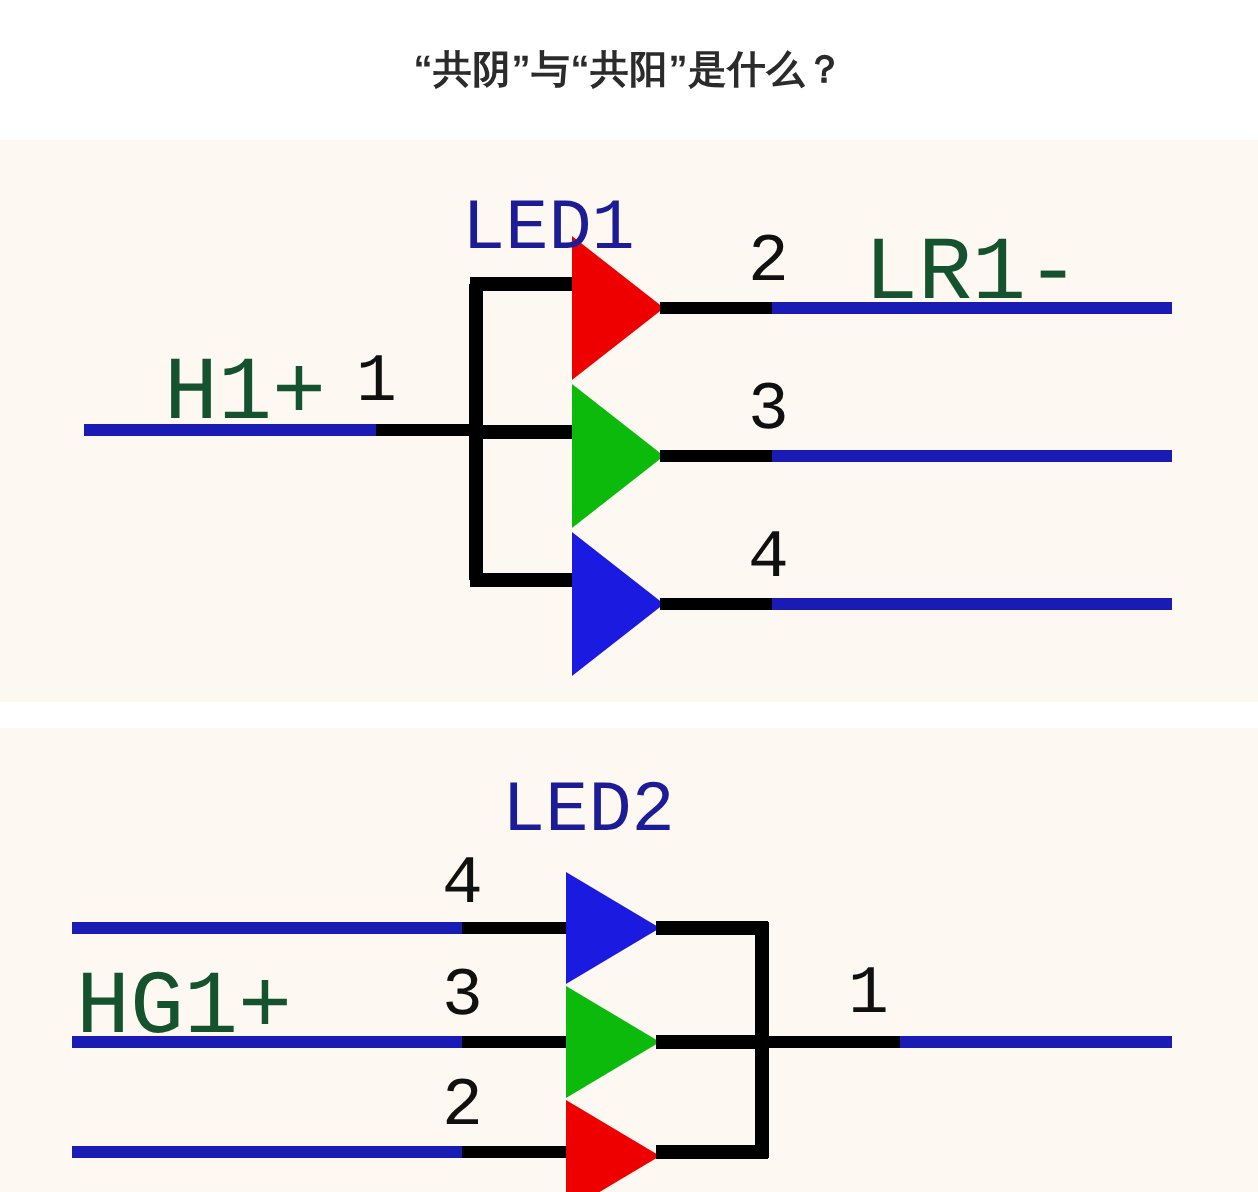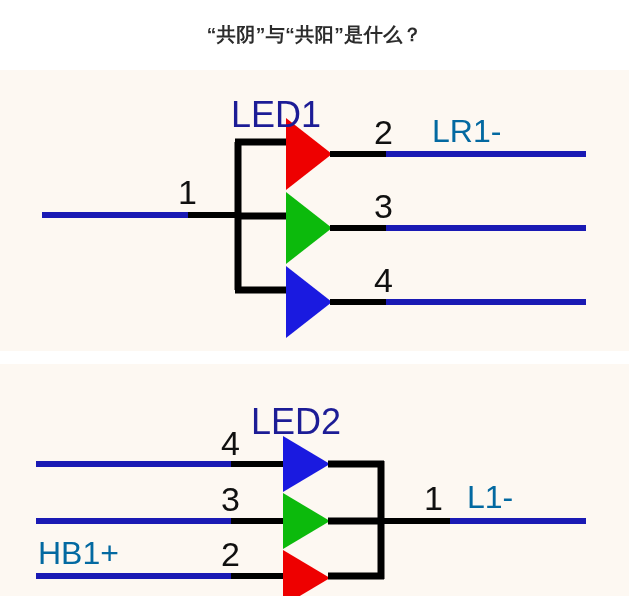--- a/index.html
+++ b/index.html
@@ -58,26 +58,26 @@
     position: absolute;
     left: 0;
     top: 0;
   }
 
   
   .lbl {
     position: absolute;
     white-space: nowrap;
     line-height: 1;
-    font-family: Liberation Sans, sans-serif;
+    font-family: Liberation Mono, monospace;
     text-align: right;
   }
   .lbl-net {
-    color: #0369a1;
-    font-size: 32px;
+    color: #14532d;
+    font-size: 45px;
   }
   .lbl-pin {
     color: #101010;
     font-size: 34px;
   }
   .lbl-ref {
     color: #1c1c96;
     font-size: 36px;
   }
 </style>
@@ -112,20 +112,21 @@
 
       <line x1="330" y1="158" x2="388" y2="158" stroke="#000000" stroke-width="6"></line>
       <line x1="386" y1="158" x2="586" y2="158" stroke="#1a1ab4" stroke-width="6"></line>
 
       <line x1="330" y1="232" x2="388" y2="232" stroke="#000000" stroke-width="6"></line>
       <line x1="386" y1="232" x2="586" y2="232" stroke="#1a1ab4" stroke-width="6"></line>
     </svg>
 
     <span class="lbl lbl-ref" style="left:231px; top:27px;">LED1</span>
 
+    <span class="lbl lbl-net" style="left:82px; top:105px;">H1+</span>
     <span class="lbl lbl-pin" style="left:178px; top:105px;">1</span>
 
     <span class="lbl lbl-pin" style="left:374px; top:45px;">2</span>
     <span class="lbl lbl-pin" style="left:374px; top:119px;">3</span>
     <span class="lbl lbl-pin" style="left:374px; top:193px;">4</span>
 
     <span class="lbl lbl-net" style="left:432px; top:45px;">LR1-</span>
   </div>
 
   <div class="panel" id="panel-led2">
@@ -147,25 +148,24 @@
 
       <line x1="328" y1="100" x2="384" y2="100" stroke="#000000" stroke-width="7"></line>
       <line x1="328" y1="157" x2="384" y2="157" stroke="#000000" stroke-width="7"></line>
       <line x1="328" y1="212" x2="384" y2="212" stroke="#000000" stroke-width="7"></line>
       <line x1="381" y1="97" x2="381" y2="215" stroke="#000000" stroke-width="7"></line>
 
       <line x1="379" y1="157" x2="452" y2="157" stroke="#000000" stroke-width="6"></line>
       <line x1="450" y1="157" x2="586" y2="157" stroke="#1a1ab4" stroke-width="6"></line>
     </svg>
 
-    <span class="lbl lbl-ref" style="left:251px; top:40px;">LED2</span>
+    <span class="lbl lbl-ref" style="left:251px; top:24px;">LED2</span>
 
-    <span class="lbl lbl-net" style="left:38px; top:173px;">HB1+</span>
+    <span class="lbl lbl-net" style="left:38px; top:118px;">HG1+</span>
 
     <span class="lbl lbl-pin" style="left:221px; top:62px;">4</span>
     <span class="lbl lbl-pin" style="left:221px; top:118px;">3</span>
     <span class="lbl lbl-pin" style="left:221px; top:173px;">2</span>
 
     <span class="lbl lbl-pin" style="left:424px; top:117px;">1</span>
-    <span class="lbl lbl-net" style="left:467px; top:117px;">L1-</span>
   </div>
 
 </div>
 
 </body></html>

